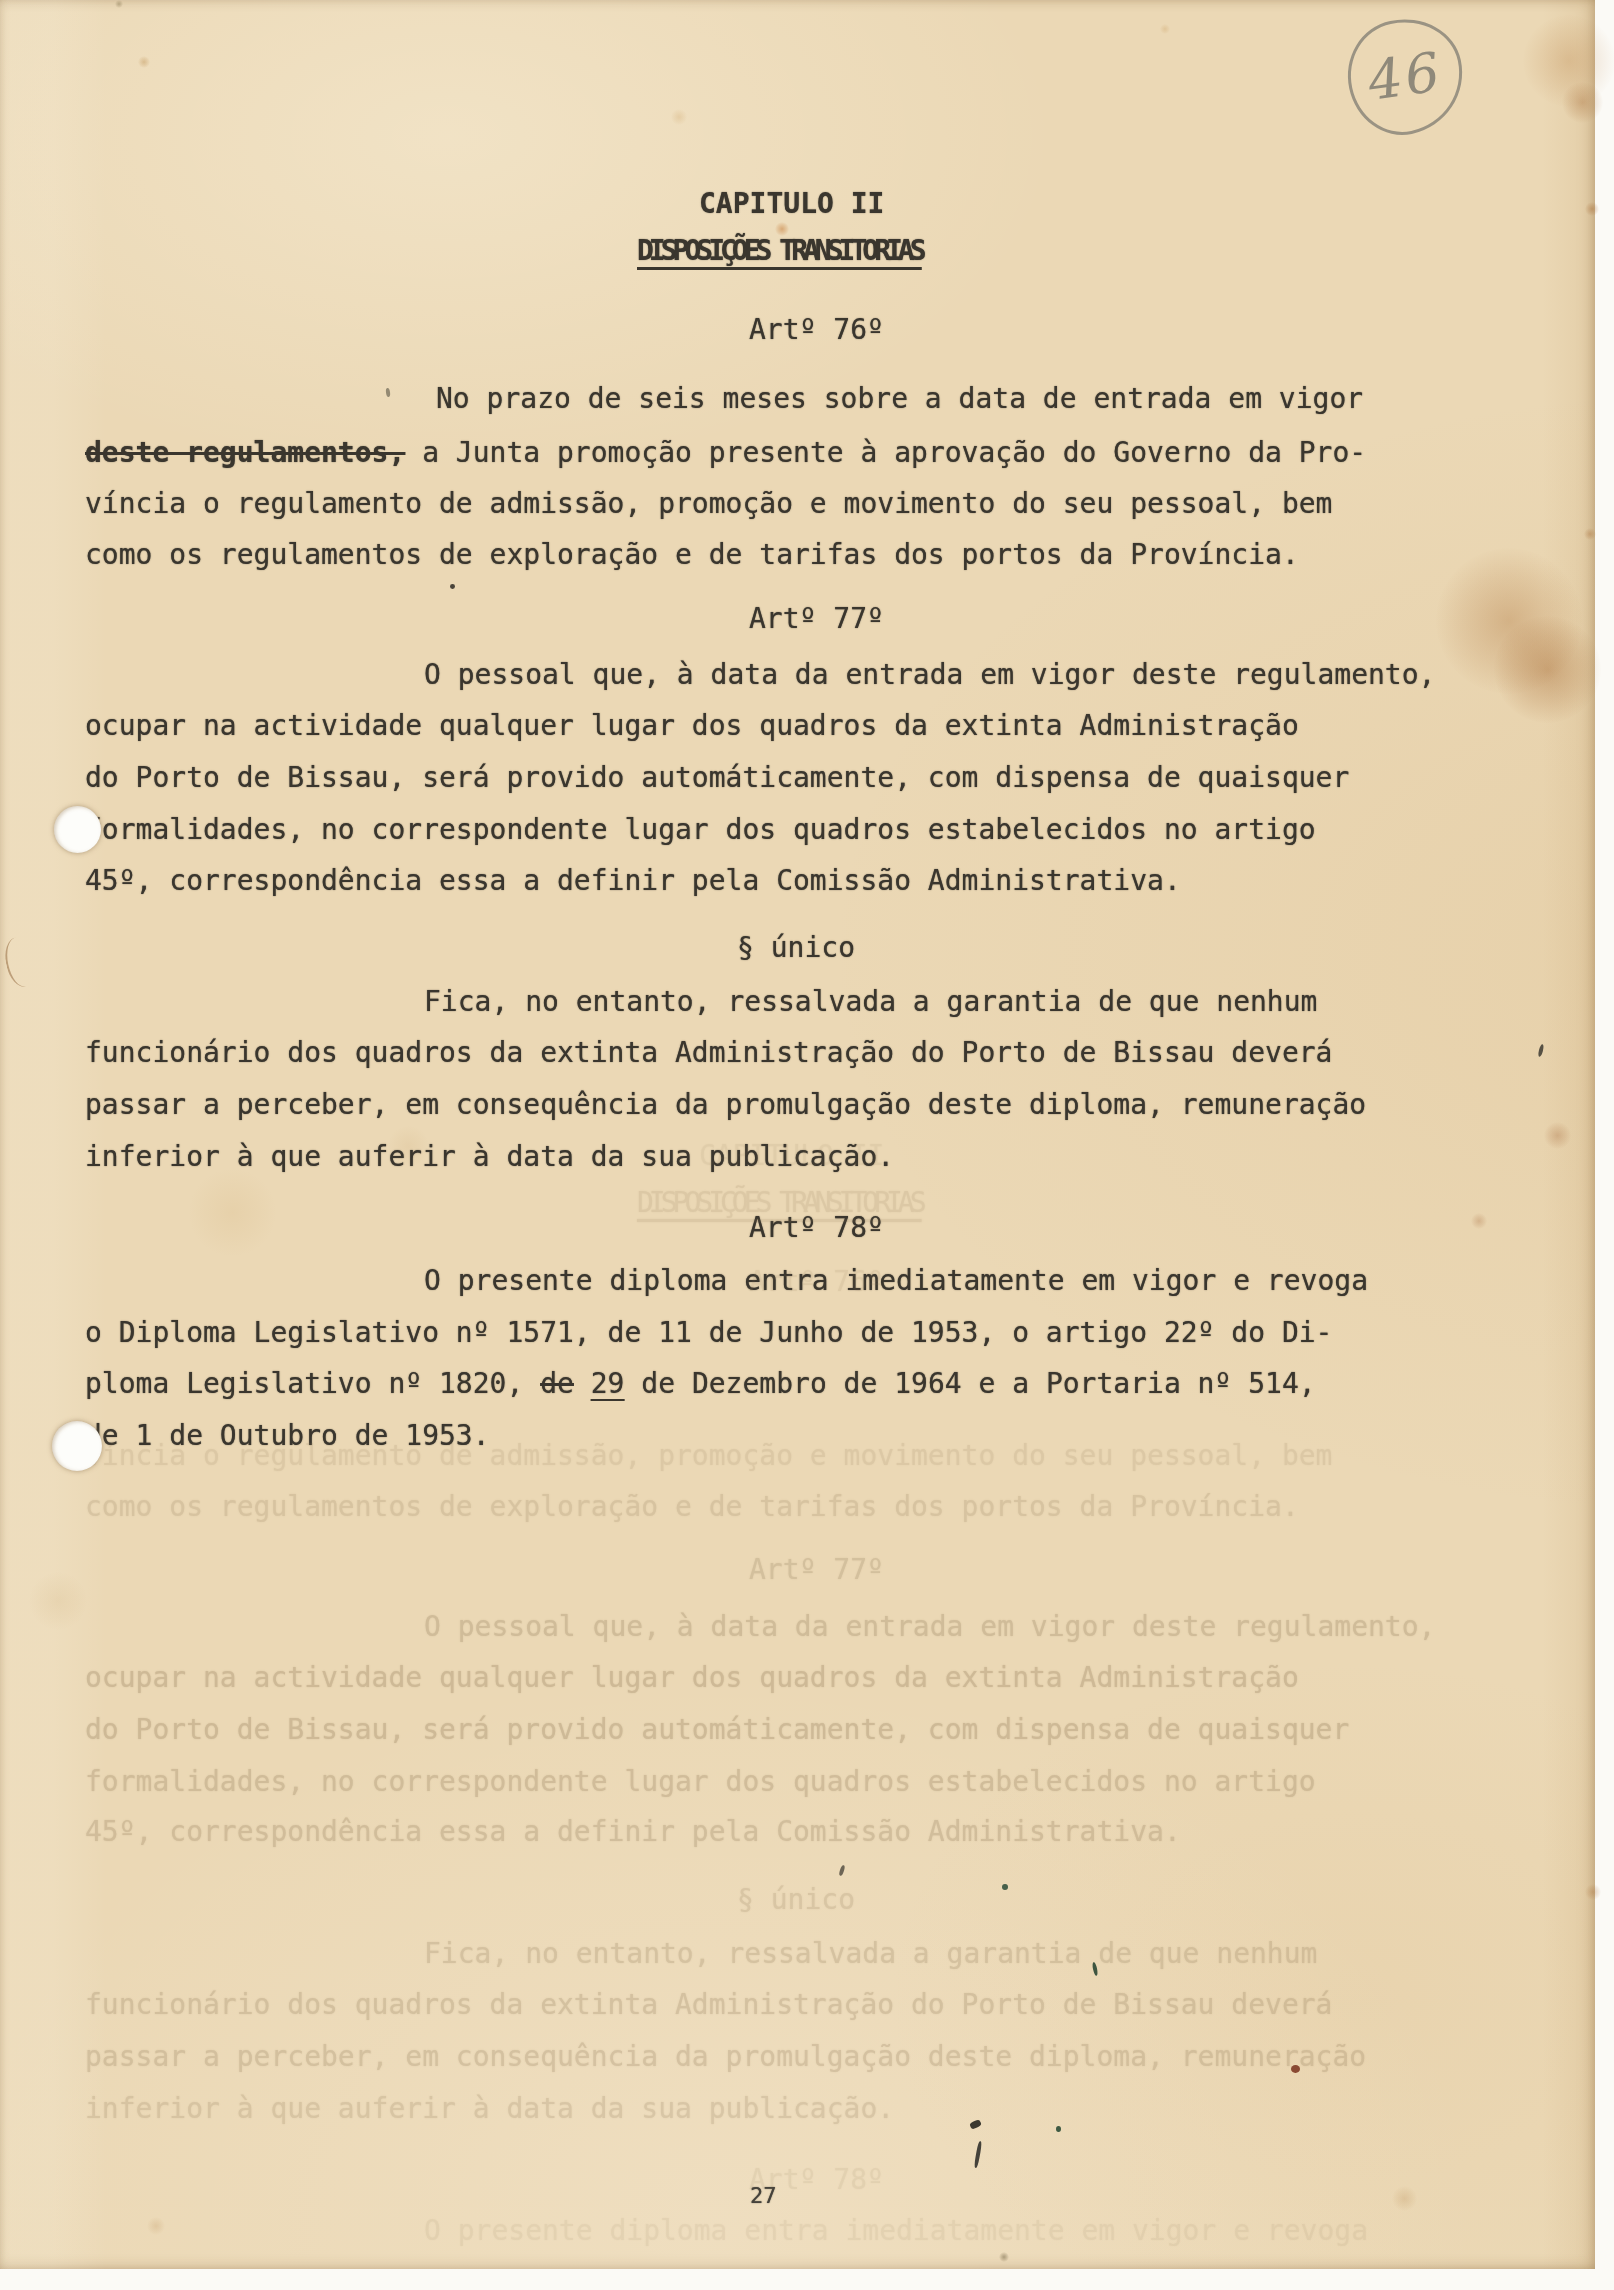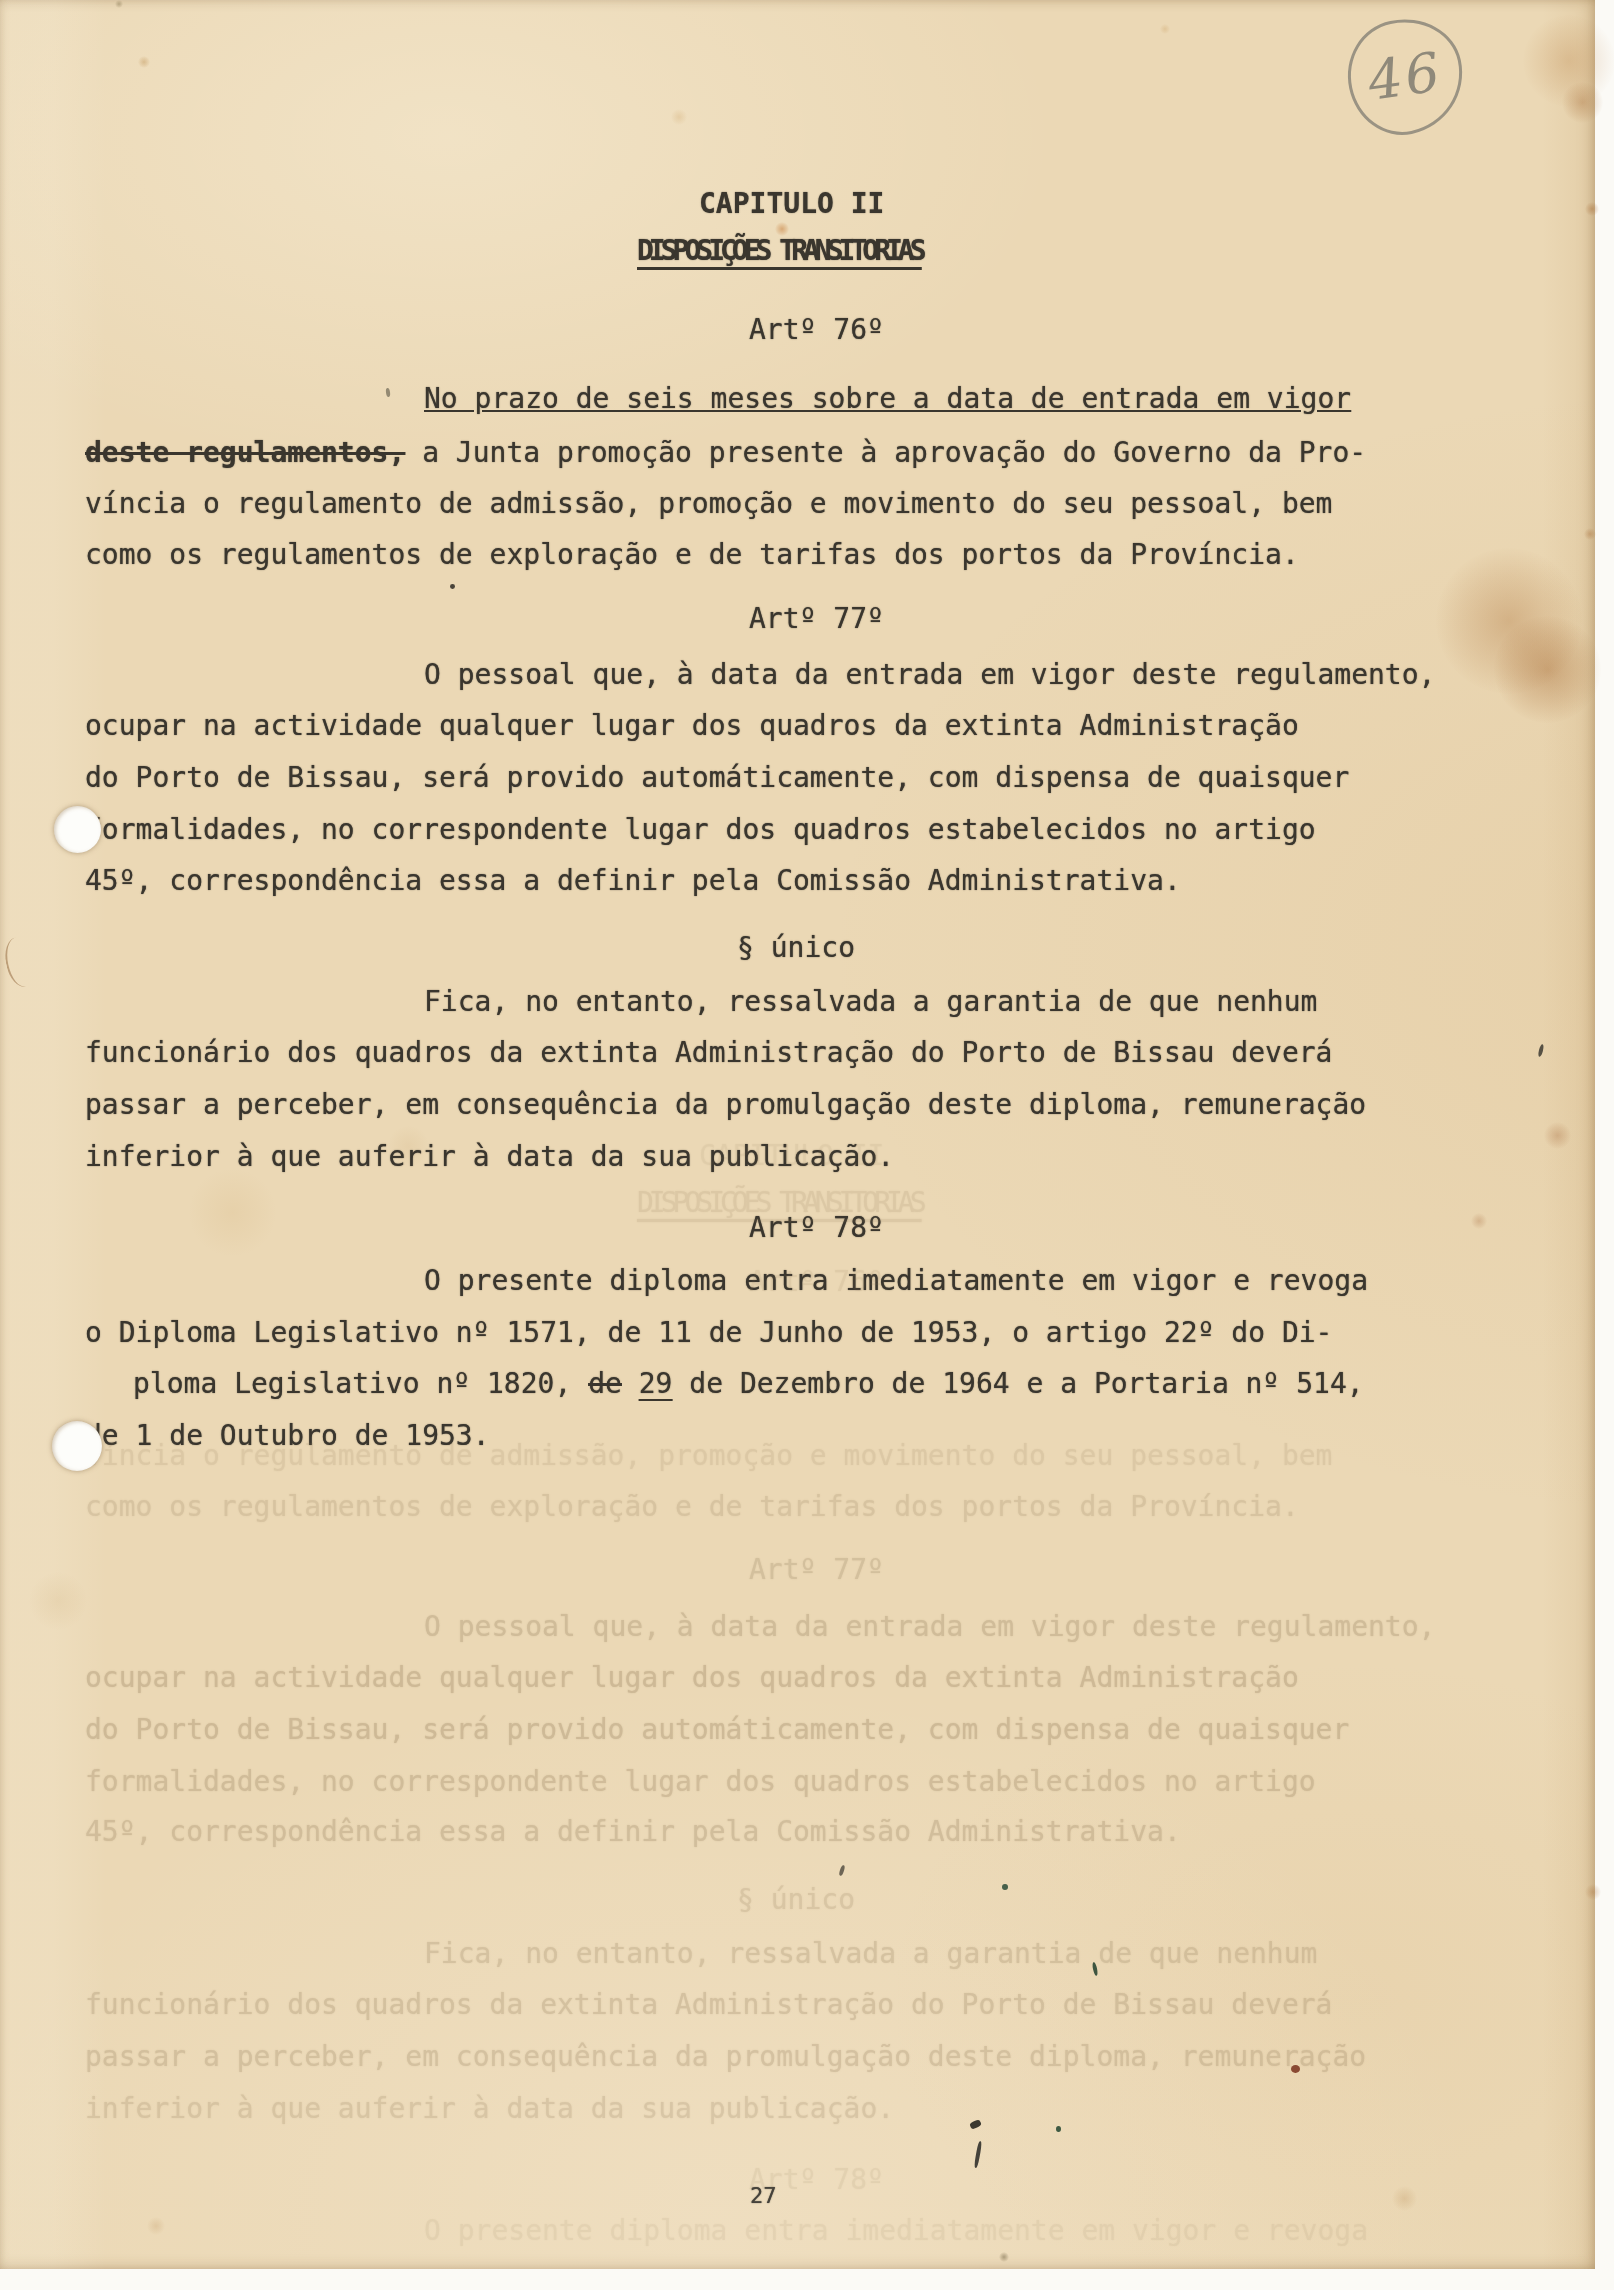--- a/index.html
+++ b/index.html
@@ -64,39 +64,39 @@
         <div class="stain" style="left: 1584px; top: 528px; width: 11.6px; height: 11.6px; opacity: 0.35; background: radial-gradient(circle, rgb(160, 98, 42) 0%, rgba(160, 98, 42, 0.4) 45%, transparent 72%);"></div>
         <div class="stain" style="left: 1585px; top: 1884px; width: 15.5px; height: 15.5px; opacity: 0.3; background: radial-gradient(circle, rgb(160, 98, 42) 0%, rgba(160, 98, 42, 0.4) 45%, transparent 72%);"></div>
         <div class="stain" style="left: 1160px; top: 24px; width: 9.7px; height: 9.7px; opacity: 0.3; background: radial-gradient(circle, rgb(200, 154, 88) 0%, rgba(200, 154, 88, 0.4) 45%, transparent 72%);"></div>
         <div class="stain" style="left: 115px; top: 0px; width: 7.8px; height: 7.8px; opacity: 0.5; background: radial-gradient(circle, rgb(138, 122, 85) 0%, rgba(138, 122, 85, 0.4) 45%, transparent 72%);"></div>
       </div>
     <div class="arc"></div>
     <div id="lines">
         <div class="line hd" style="left: 699px; top: 190px;"><span>CAPITULO II</span></div>
         <div class="line hd ul2" style="left: 637px; top: 237px; letter-spacing: -5px;"><span>DISPOSIÇÕES TRANSITORIAS</span></div>
         <div class="line" style="left: 749px; top: 316px;"><span>Artº 76º</span></div>
-        <div class="line" style="left: 424px; top: 385px; text-decoration: underline;"><span>No prazo de seis meses sobre a data de entrada em vigor</span></div>
+        <div class="line" style="left: 436px; top: 385px;"><span>No prazo de seis meses sobre a data de entrada em vigor</span></div>
         <div class="line" style="left: 85px; top: 439px;"><span class="strike b">deste regulamentos,</span><span> a Junta promoção presente à aprovação do Governo da Pro-</span></div>
         <div class="line" style="left: 85px; top: 490px;"><span>víncia o regulamento de admissão, promoção e movimento do seu pessoal, bem</span></div>
         <div class="line" style="left: 85px; top: 541px;"><span>como os regulamentos de exploração e de tarifas dos portos da Província.</span></div>
         <div class="line" style="left: 749px; top: 605px;"><span>Artº 77º</span></div>
         <div class="line" style="left: 424px; top: 661px;"><span>O pessoal que, à data da entrada em vigor deste regulamento,</span></div>
         <div class="line" style="left: 85px; top: 712px;"><span>ocupar na actividade qualquer lugar dos quadros da extinta Administração</span></div>
         <div class="line" style="left: 85px; top: 764px;"><span>do Porto de Bissau, será provido automáticamente, com dispensa de quaisquer</span></div>
         <div class="line" style="left: 85px; top: 816px;"><span>formalidades, no correspondente lugar dos quadros estabelecidos no artigo</span></div>
         <div class="line" style="left: 85px; top: 867px;"><span>45º, correspondência essa a definir pela Comissão Administrativa.</span></div>
         <div class="line" style="left: 737px; top: 934px;"><span>§ único</span></div>
         <div class="line" style="left: 424px; top: 988px;"><span>Fica, no entanto, ressalvada a garantia de que nenhum</span></div>
         <div class="line" style="left: 85px; top: 1039px;"><span>funcionário dos quadros da extinta Administração do Porto de Bissau deverá</span></div>
         <div class="line" style="left: 85px; top: 1091px;"><span>passar a perceber, em consequência da promulgação deste diploma, remuneração</span></div>
         <div class="line" style="left: 85px; top: 1143px;"><span>inferior à que auferir à data da sua publicação.</span></div>
         <div class="line" style="left: 749px; top: 1214px;"><span>Artº 78º</span></div>
         <div class="line" style="left: 424px; top: 1267px;"><span>O presente diploma entra imediatamente em vigor e revoga</span></div>
         <div class="line" style="left: 85px; top: 1319px;"><span>o Diploma Legislativo nº 1571, de 11 de Junho de 1953, o artigo 22º do Di-</span></div>
-        <div class="line" style="left: 85px; top: 1370px; margin-left: 48px;"><span>ploma Legislativo nº 1820, </span><span class="strike">de</span><span> </span><span class="ul">29</span><span> de Dezembro de 1964 e a Portaria nº 514,</span></div>
+        <div class="line" style="left: 85px; top: 1370px;"><span>ploma Legislativo nº 1820, </span><span class="strike">de</span><span> </span><span class="ul">29</span><span> de Dezembro de 1964 e a Portaria nº 514,</span></div>
         <div class="line" style="left: 85px; top: 1422px;"><span>de 1 de Outubro de 1953.</span></div>
         <div class="line pg" style="left: 750px; top: 2185px; font-size: 22px;"><span>27</span></div>
         <div class="line g" style="left: 699px; top: 1142px; opacity: 0.1;"><span>CAPITULO II</span></div>
         <div class="line g ul2" style="left: 637px; top: 1189px; letter-spacing: -5px; opacity: 0.15;"><span>DISPOSIÇÕES TRANSITORIAS</span></div>
         <div class="line g" style="left: 749px; top: 1268px; opacity: 0.12;"><span>Artº 76º</span></div>
         <div class="line g" style="left: 85px; top: 1442px; opacity: 0.15;"><span>víncia o regulamento de admissão, promoção e movimento do seu pessoal, bem</span></div>
         <div class="line g" style="left: 85px; top: 1493px; opacity: 0.2;"><span>como os regulamentos de exploração e de tarifas dos portos da Província.</span></div>
         <div class="line g" style="left: 749px; top: 1556px; opacity: 0.24;"><span>Artº 77º</span></div>
         <div class="line g" style="left: 424px; top: 1613px; opacity: 0.28;"><span>O pessoal que, à data da entrada em vigor deste regulamento,</span></div>
         <div class="line g" style="left: 85px; top: 1664px; opacity: 0.3;"><span>ocupar na actividade qualquer lugar dos quadros da extinta Administração</span></div>

